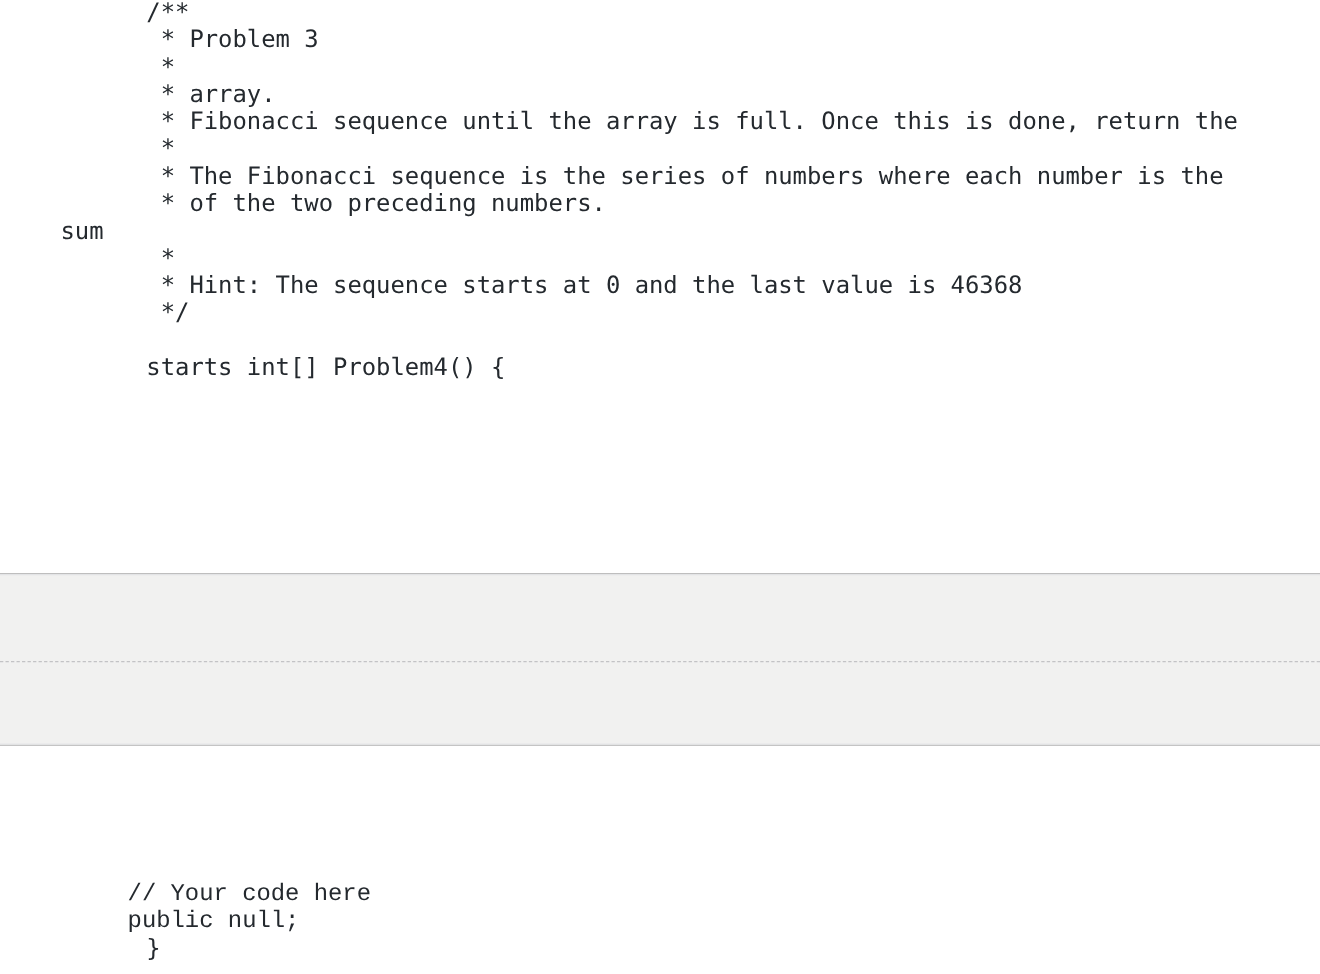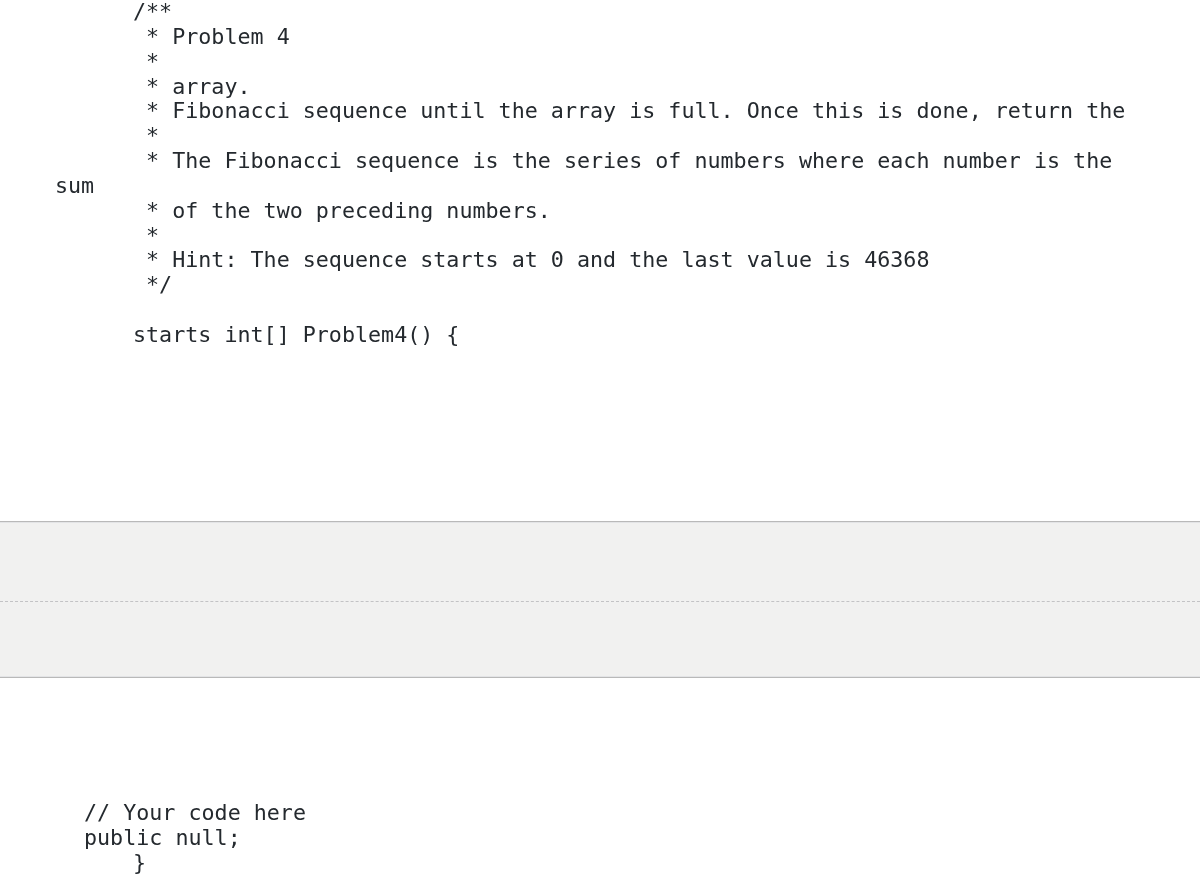--- a/index.html
+++ b/index.html
@@ -103,37 +103,37 @@
     left: 0;
     top: 678px;
     width: 1200px;
     height: 207px;
   }
 
   .spacer-bottom {
     height: 123px;
   }
 
-  .indent-2 { padding-left: 84px; }
+  .indent-2 { padding-left: 116px; font-family: Liberation Mono, monospace; }
 </style>
 </head>
 <body>
 
 <div class="editor-root">
 
   <div class="code-block-top">
     <div class="code-line indent-1">/**</div>
-    <div class="code-line indent-1"> * Problem 4</div>
+    <div class="code-line indent-1"> * Problem 3</div>
     <div class="code-line indent-1"> *</div>
     <div class="code-line indent-1"> * array.</div>
     <div class="code-line indent-1"> * Fibonacci sequence until the array is full. Once this is done, return the</div>
     <div class="code-line indent-1"> *</div>
     <div class="code-line indent-1"> * The Fibonacci sequence is the series of numbers where each number is the</div>
+    <div class="code-line indent-1"> * of the two preceding numbers.</div>
     <div class="code-line wrap-overflow">sum</div>
-    <div class="code-line indent-1"> * of the two preceding numbers.</div>
     <div class="code-line indent-1"> *</div>
     <div class="code-line indent-1"> * Hint: The sequence starts at 0 and the last value is 46368</div>
     <div class="code-line indent-1"> */</div>
     <div class="code-line indent-1 blank"></div>
     <div class="code-line indent-1">starts int[] Problem4() {</div>
   </div>
 
   <div class="panel-band">
     <div class="panel-section upper"></div>
     <div class="panel-divider"></div>

